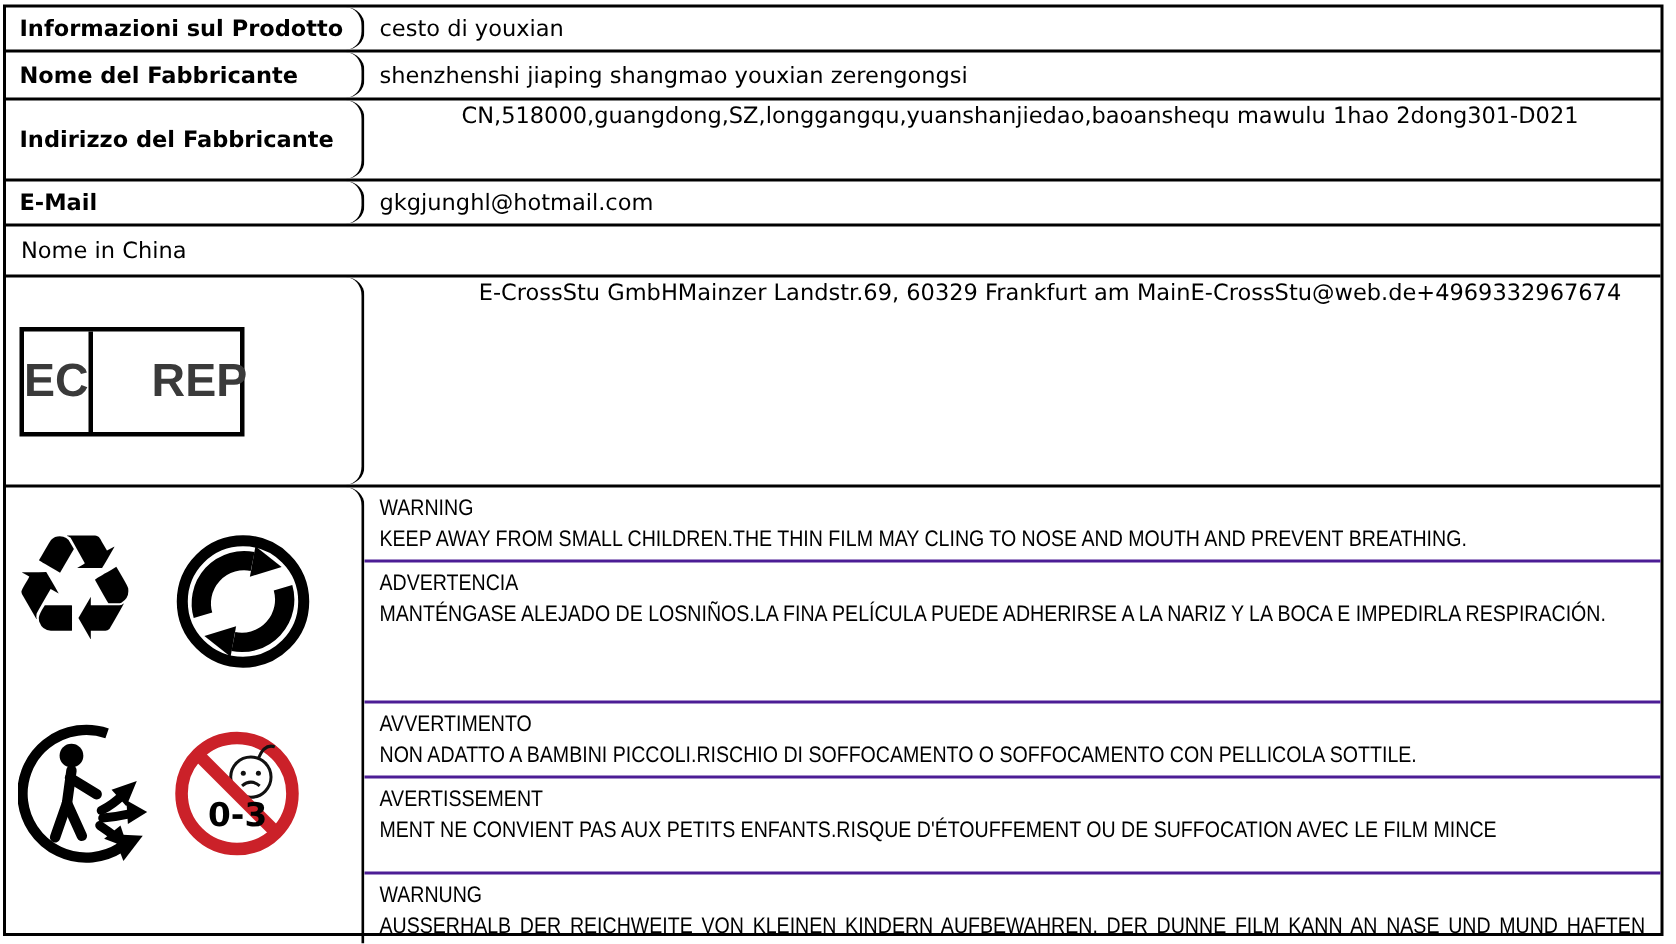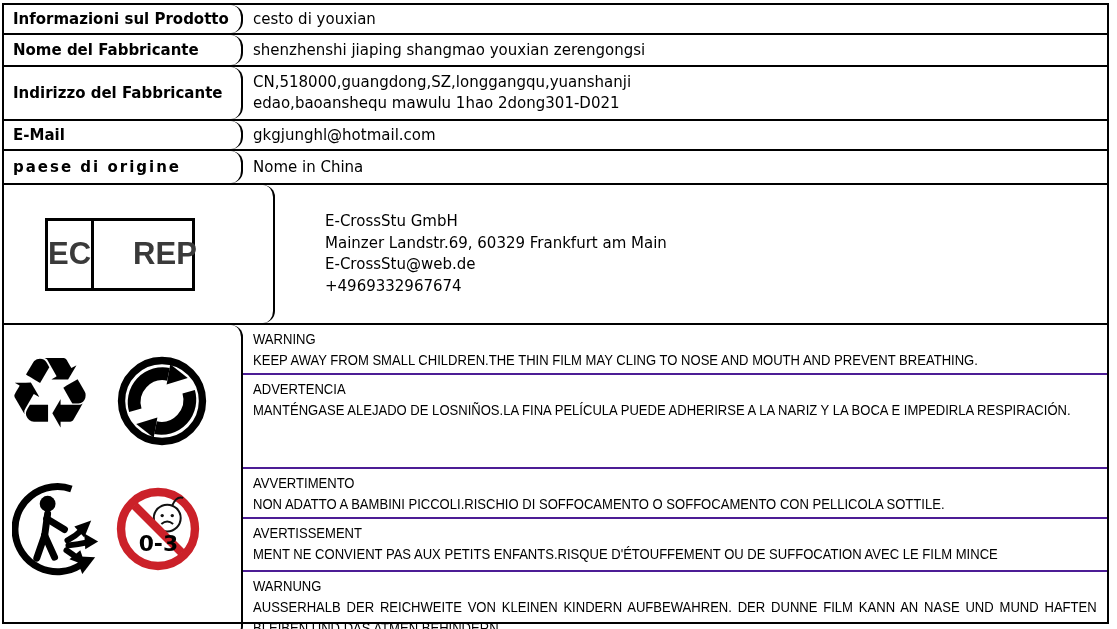--- a/index.html
+++ b/index.html
@@ -7,37 +7,37 @@
          font-family:"DejaVu Sans",sans-serif;color:#000;overflow:hidden;}
   .tbl{position:absolute;left:2px;top:3px;width:1107px;height:621px;
        border:2px solid #000;display:flex;flex-direction:column;box-sizing:border-box;background:#fff;}
   .row{display:flex;border-bottom:2px solid #000;box-sizing:border-box;flex:0 0 auto;}
   .row:last-child{border-bottom:none;flex:1 1 auto;}
   .r1{height:30px}.r2{height:32px}.r3{height:54px}.r4{height:30px}.r5{height:34px}.r6{height:140px}
   .cell-label{width:237px;flex:0 0 237px;border-right:2px solid #000;box-sizing:content-box;
               display:flex;align-items:center;padding-left:9px;font-weight:bold;font-size:15px;}
   .cell-label{box-sizing:border-box;width:239px;flex:0 0 239px;border-radius:12px;}
   .r5 .cell-label{letter-spacing:2px;}
-  .cell-value{flex:1;display:flex;flex-direction:column;justify-content:center;
+  .cell-value{flex:1;display:flex;flex-direction:row;justify-content:center;
               padding-left:10px;font-size:15px;line-height:21px;}
   .cell-value.single{flex-direction:row;align-items:center;justify-content:flex-start;}
   
-  .ec-cell{align-items:center;margin-left:32px;}
+  .ec-cell{align-items:center;}
   .ecrep-box{margin-left:0px;width:150px;height:73px;border:3px solid #000;display:flex;box-sizing:border-box;background:#fff;}
   .ecrep-seg{display:flex;align-items:center;justify-content:center;
              font-family:"Liberation Sans",sans-serif;font-size:31px;color:#3a3a3a;}
   .ecrep-left{width:47%;border-right:3px solid #000;}
   .ecrep-right{flex:1;letter-spacing:0px;padding-left:39px;}
   .ec-lines{line-height:21.5px;margin-left:40px;}
   
   .icons-cell{position:relative;padding-left:0;}
   .warn-col{flex:1;display:flex;flex-direction:column;min-width:0;}
   .warn-row{border-bottom:2px solid #4c1d95;box-sizing:border-box;padding:3px 10px 0 10px;overflow:hidden;flex:0 0 auto;}
   .warn-row:last-child{border-bottom:none;flex:1 1 auto;}
-  .wA{height:50px}.wB{height:94px}.wC{height:50px}.wD{height:53px}
+  .wA{height:50px}.wB{height:94px}.wC{height:50px}.wD{height:64px}
   .warn-text{font-family:"Liberation Sans",sans-serif;font-size:15px;line-height:21px;
              transform:scaleX(0.87);transform-origin:0 0;width:114.9%;}
   .warn-body{text-align:justify;}
   
   .icon-recycle{position:absolute;left:2px;top:18px;font-size:98px;line-height:100px;
                 font-family:"DejaVu Sans",sans-serif;color:#000;}
   .icon-svg{position:absolute;}
   .greendot{left:112px;top:30px;width:92px;height:92px;}
   .triman{left:8px;top:155px;width:99px;height:99px;}
   .age03{left:112px;top:162px;width:84px;height:84px;}
@@ -65,21 +65,20 @@
         <div>edao,baoanshequ mawulu 1hao 2dong301-D021</div>
       </div>
     </div>
 
     <div class="row r4">
       <div class="cell-label">E-Mail</div>
       <div class="cell-value single">gkgjunghl@hotmail.com</div>
     </div>
 
     <div class="row r5">
-      <div class="cell-label">paese di origine</div>
       <div class="cell-value single">Nome in China</div>
     </div>
 
     <div class="row r6">
       <div class="cell-label ec-cell">
         <div class="ecrep-box">
           <div class="ecrep-seg ecrep-left">EC</div>
           <div class="ecrep-seg ecrep-right">REP</div>
         </div>
       </div>

